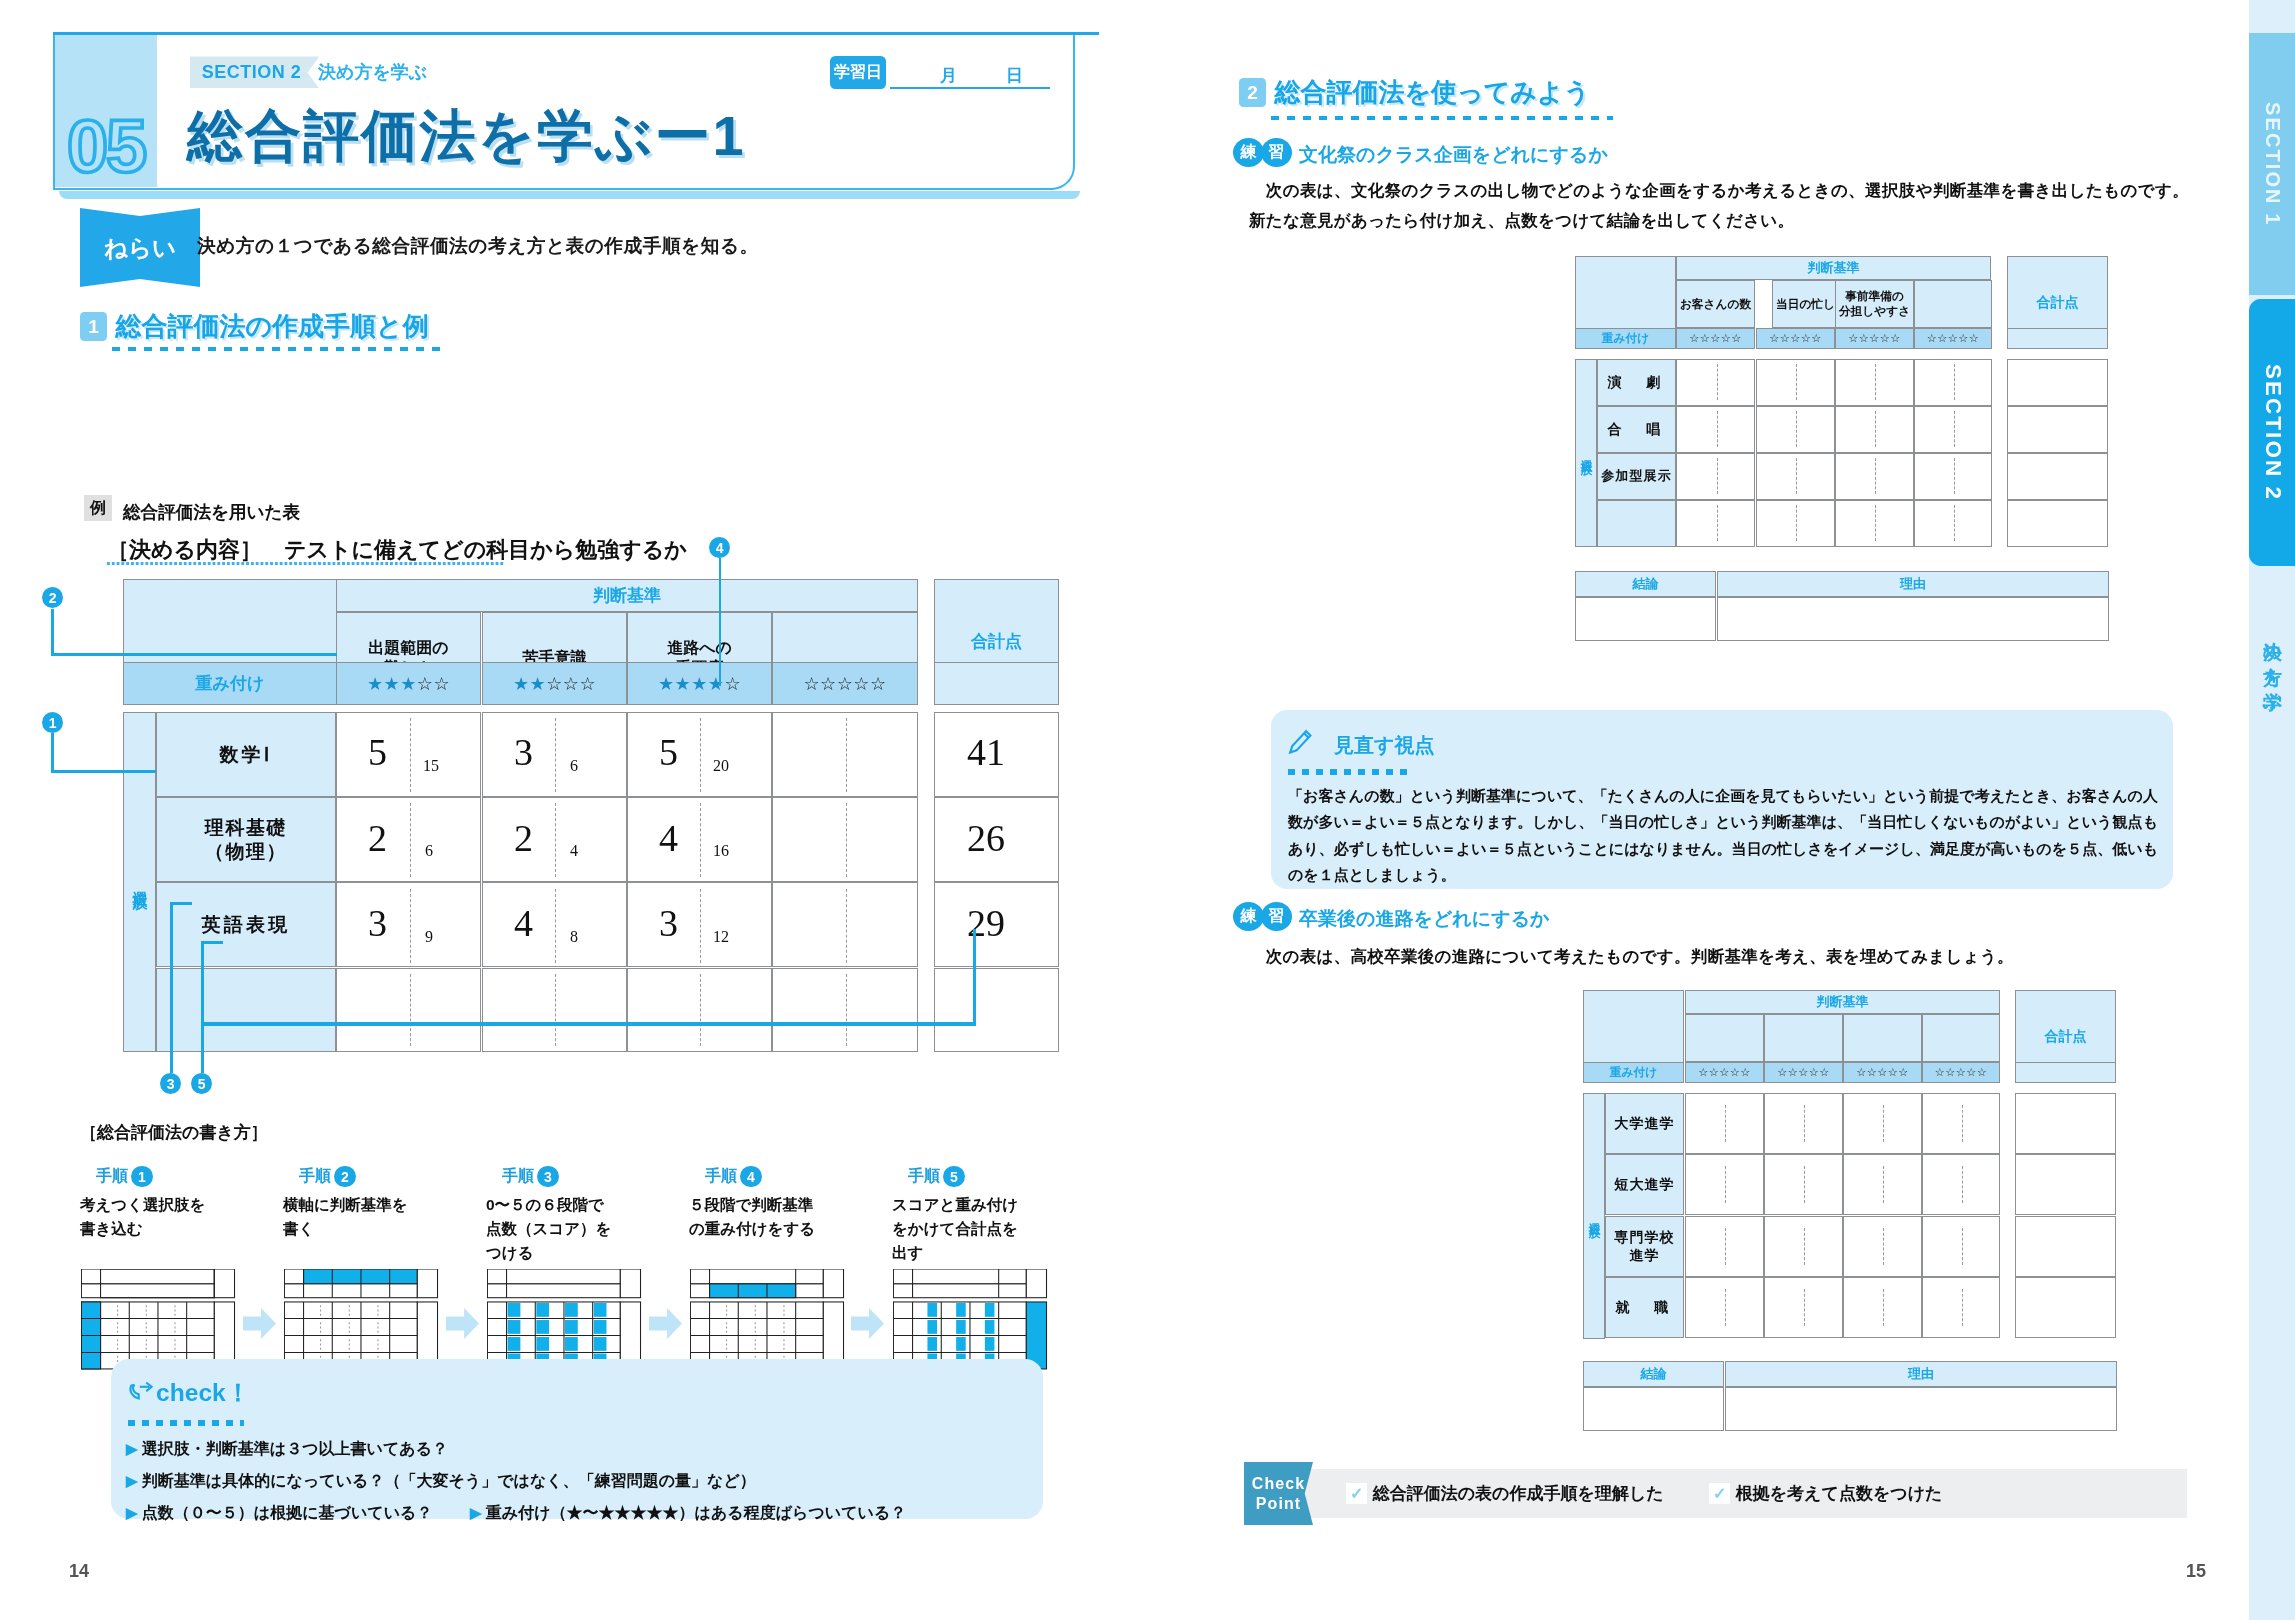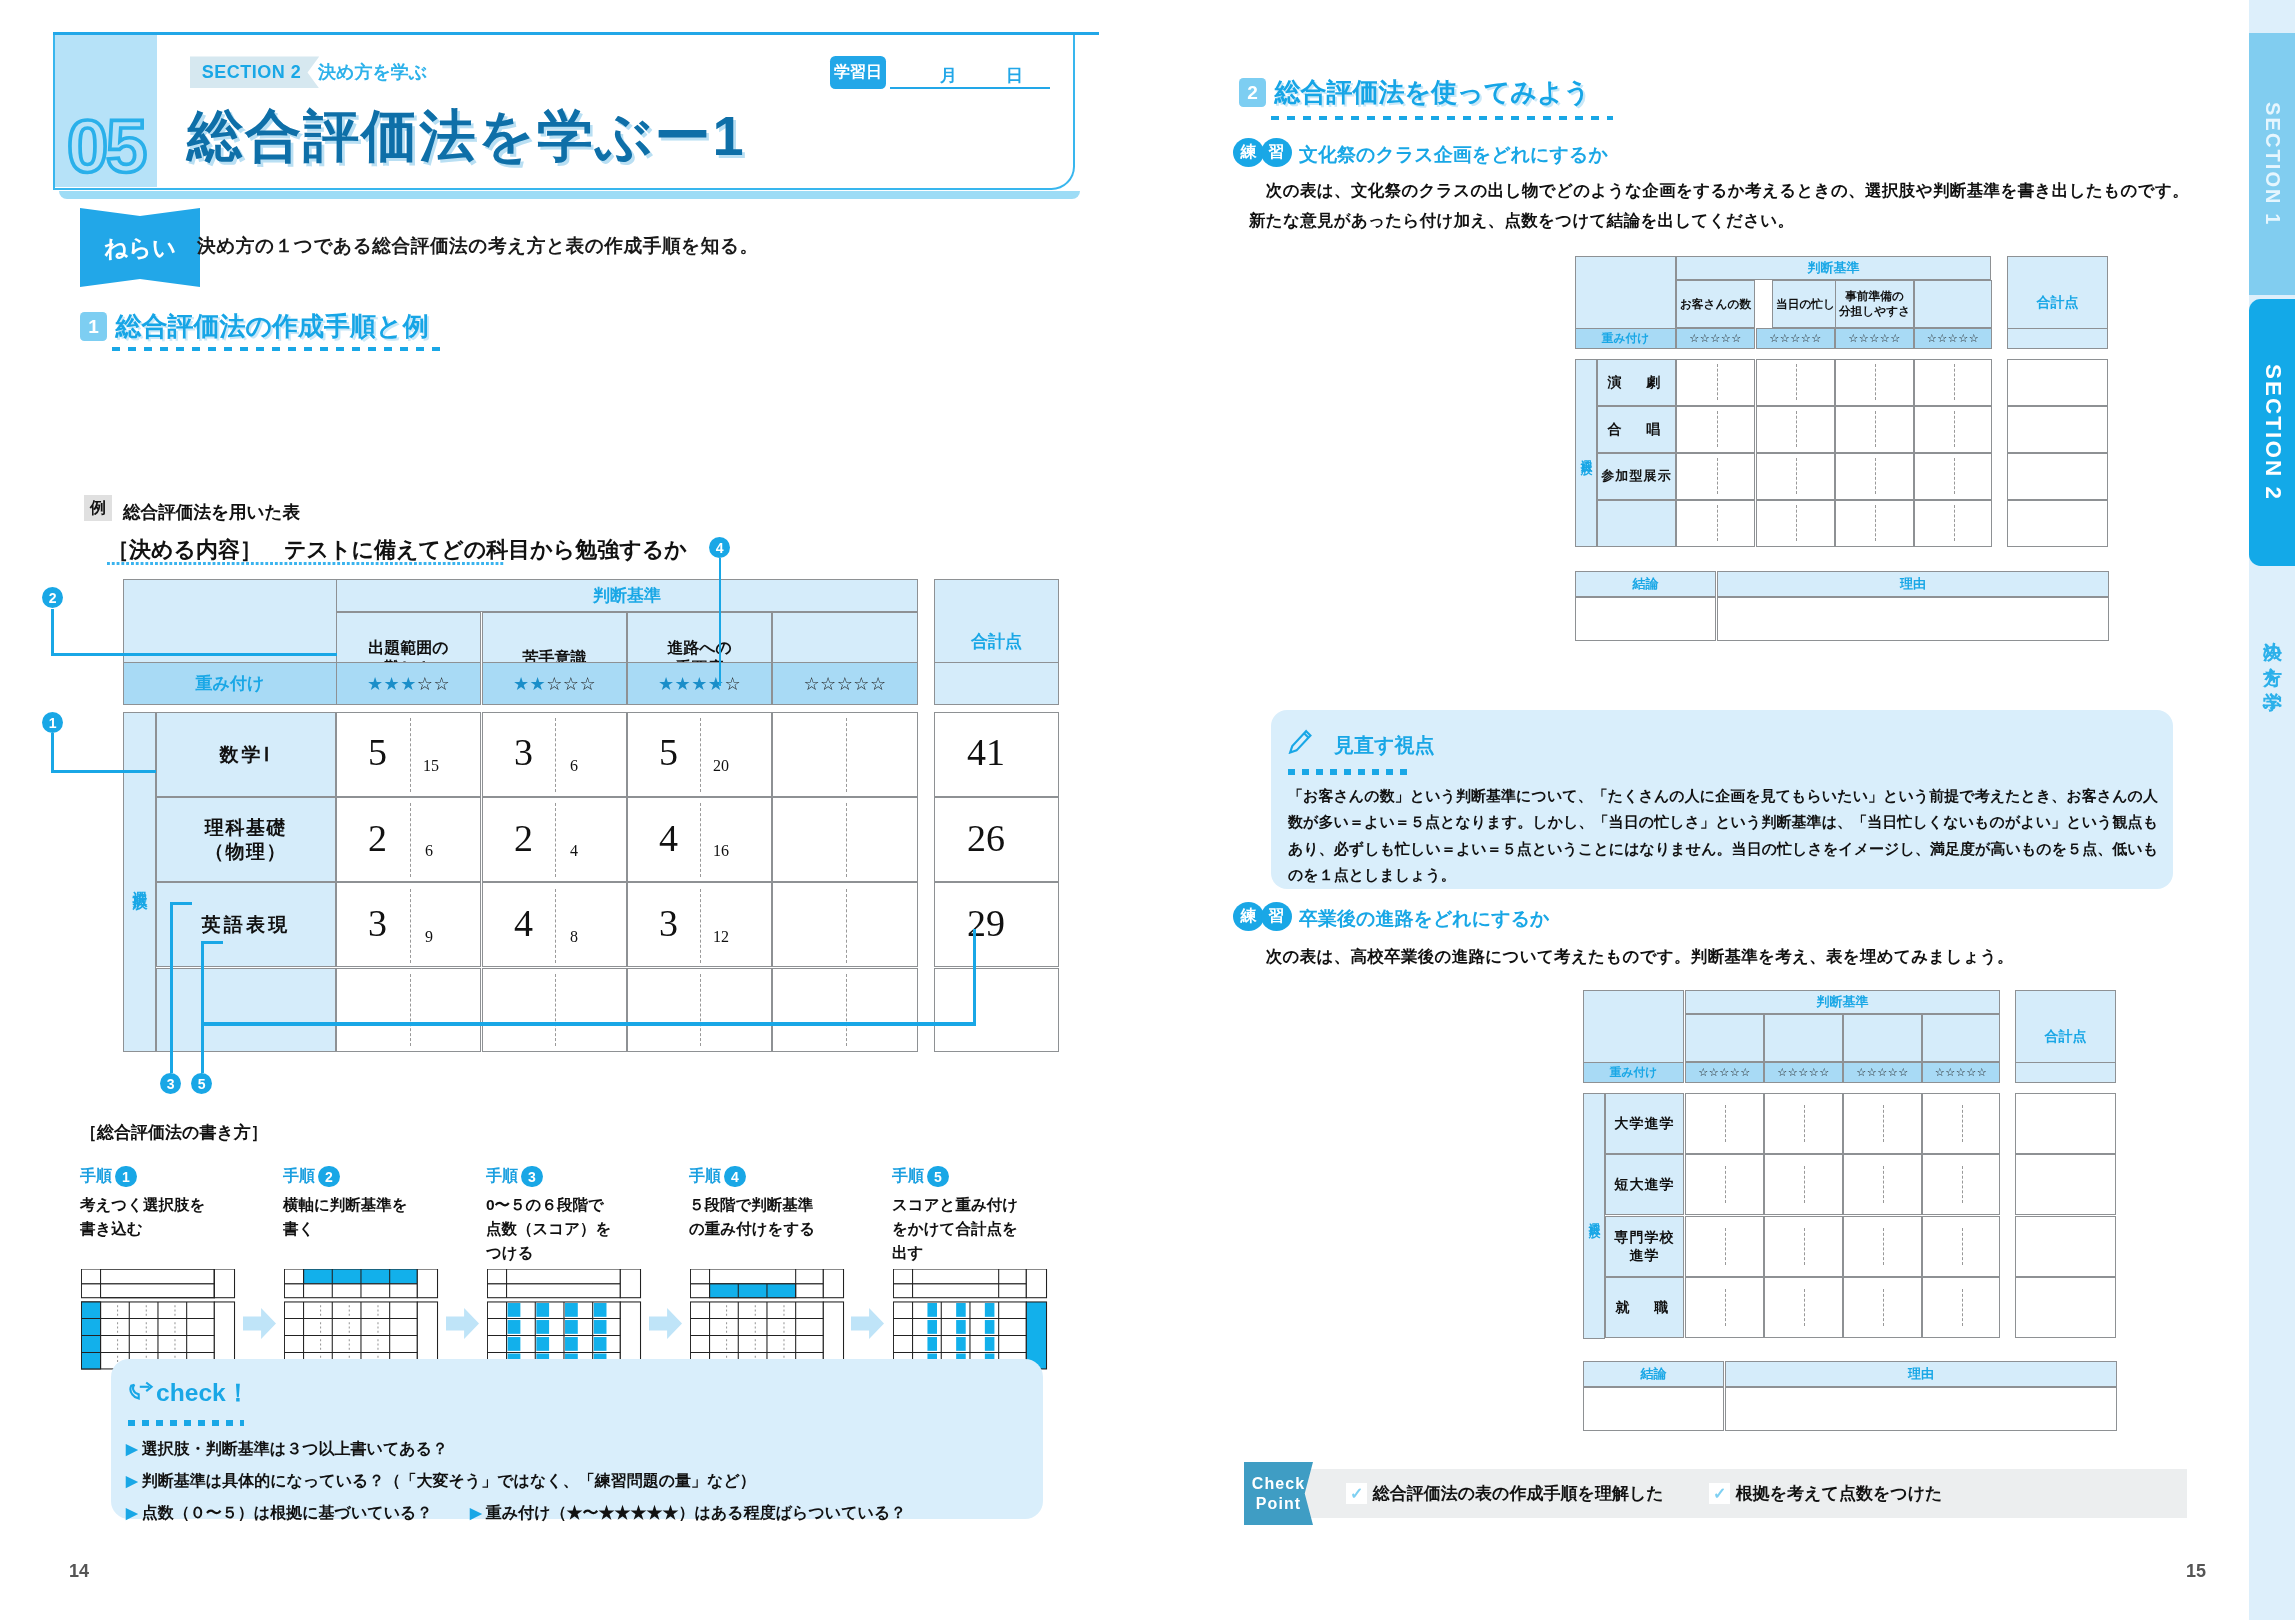--- a/index.html
+++ b/index.html
@@ -138,21 +138,21 @@
   .cnum{
     position:absolute; width:21.4px; height:21.4px; border-radius:50%;
     background:#19a7e6; color:#fff; font-size:14px; font-weight:700;
     display:flex;align-items:center;justify-content:center;
   }
   .cline{ position:absolute; background:#19a7e6; }
 
   
   .steps-title{ position:absolute; font-size:17px; font-weight:700; color:#111;}
   .step{ position:absolute; width:176px; }
-  .step-hd{ display:flex; align-items:center; font-size:16px; font-weight:700; color:#1a9fe0;}
+  .step-hd{ display:flex; align-items:center; font-size:16px; font-weight:700; color:#1a9fe0;margin-left:16px;}
   .step-hd .circ{
     width:21.4px;height:21.4px;border-radius:50%;background:#19a7e6;color:#fff;
     font-size:14px;font-weight:700;display:flex;align-items:center;justify-content:center;
     margin-left:3.2px;
   }
   .step-txt{ margin-top:5.3px; font-size:15.5px; line-height:1.55; color:#111; font-weight:700;}
   .mini{ position:absolute; }
   .mini svg{ display:block; }
   .arrow{ position:absolute; }
 

